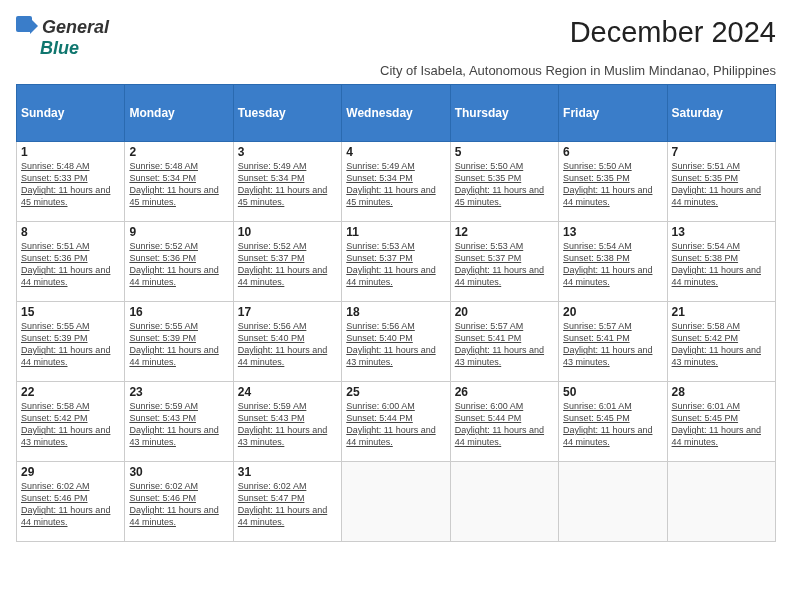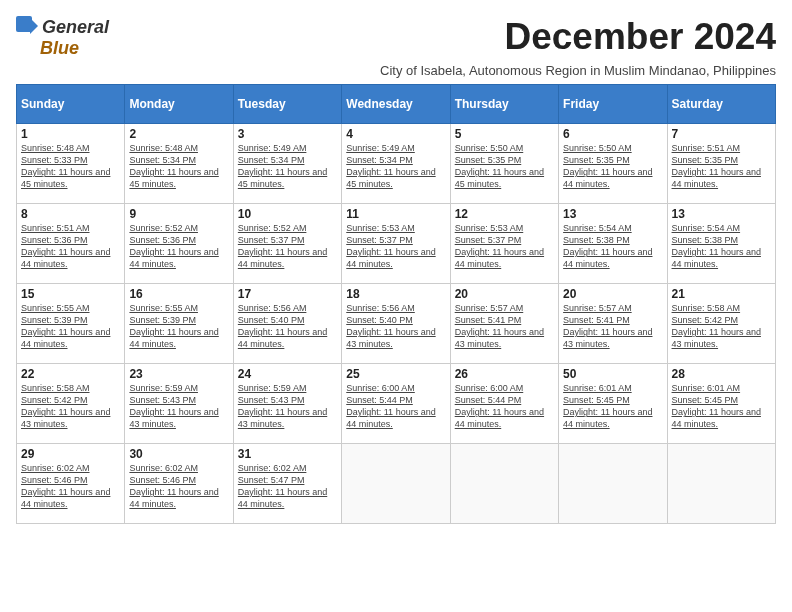--- a/index.html
+++ b/index.html
@@ -27,42 +27,42 @@
       flex-direction: column;
       align-items: flex-start;
       font-style: italic;
     }
     .logo-text-row {
       display: flex;
       align-items: center;
       gap: 2px;
     }
     .month-title {
-      font-size: 37px;
-      font-weight: bold;
+      font-size: 29px;
+      font-weight: normal;
       color: #222;
       text-align: center;
     }
     .subtitle {
       text-align: right;
       font-size: 13px;
       color: #444;
       margin-bottom: 6px;
     }
     .calendar {
       width: 100%;
       border-collapse: collapse;
       table-layout: fixed;
     }
     .calendar th {
       background: #3a7dc9;
       color: #fff;
       font-size: 12px;
       font-weight: bold;
-      padding: 12px 4px;
+      padding: 21px 4px;
       text-align: left;
       border: 1px solid #2a6ab0;
     }
     .calendar td {
       border: 1px solid #ccc;
       vertical-align: top;
       padding: 3px 4px;
       font-size: 9.5px;
       color: #333;
       height: 80px;
@@ -94,21 +94,21 @@
 <div class="page">
   <div class="header">
     <div class="logo">
       <div class="logo-text-row">
         <svg class="logo-svg" width="22" height="22" viewBox="0 0 22 22">
           <rect x="0" y="0" width="16" height="16" rx="2" fill="#3a7dc9"></rect>
           <polygon points="14,2 22,10 14,18" fill="#3a7dc9"></polygon>
         </svg>
         <span style="font-size:18px;font-weight:bold;color:#333;">General</span>
       </div>
-      <span style="font-size:18px;font-weight:bold;color:#a16207;margin-left:24px;">Blue</span>
+      <span style="font-size:18px;font-weight:bold;color:#0f766e;margin-left:24px;">Blue</span>
     </div>
     <div class="month-title">December 2024</div>
   </div>
   <div class="subtitle">City of Isabela, Autonomous Region in Muslim Mindanao, Philippines</div>
 
   <table class="calendar">
     <thead>
       <tr>
 
       <th>Sunday</th>

